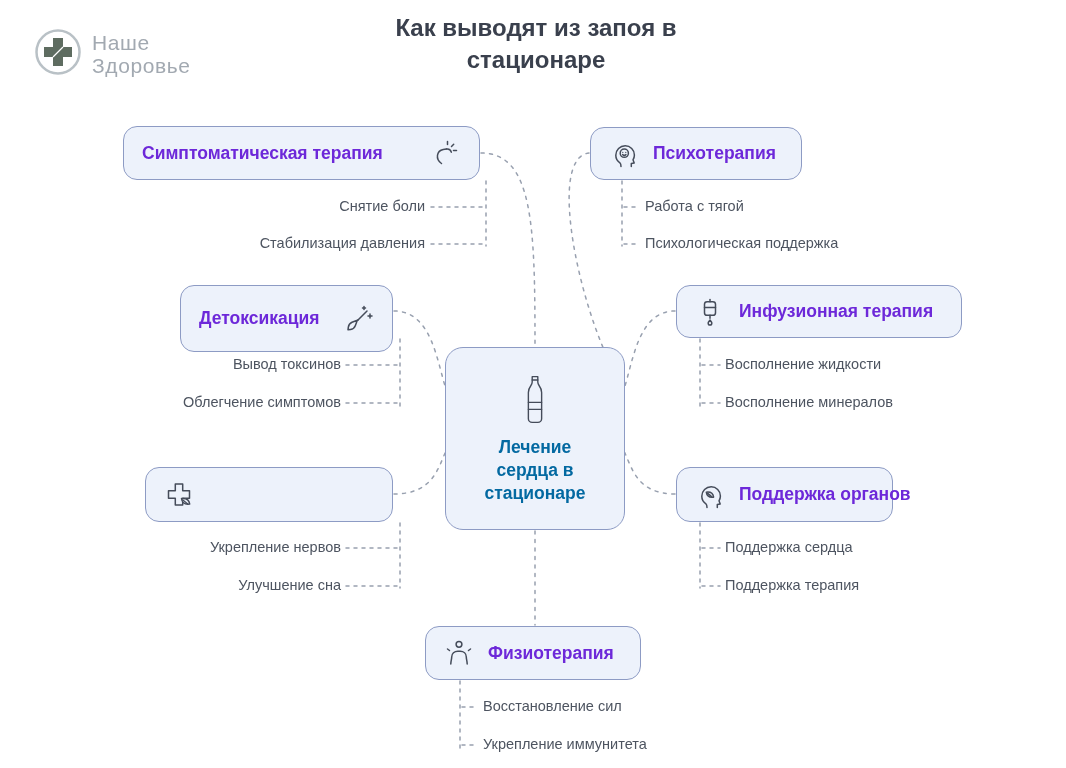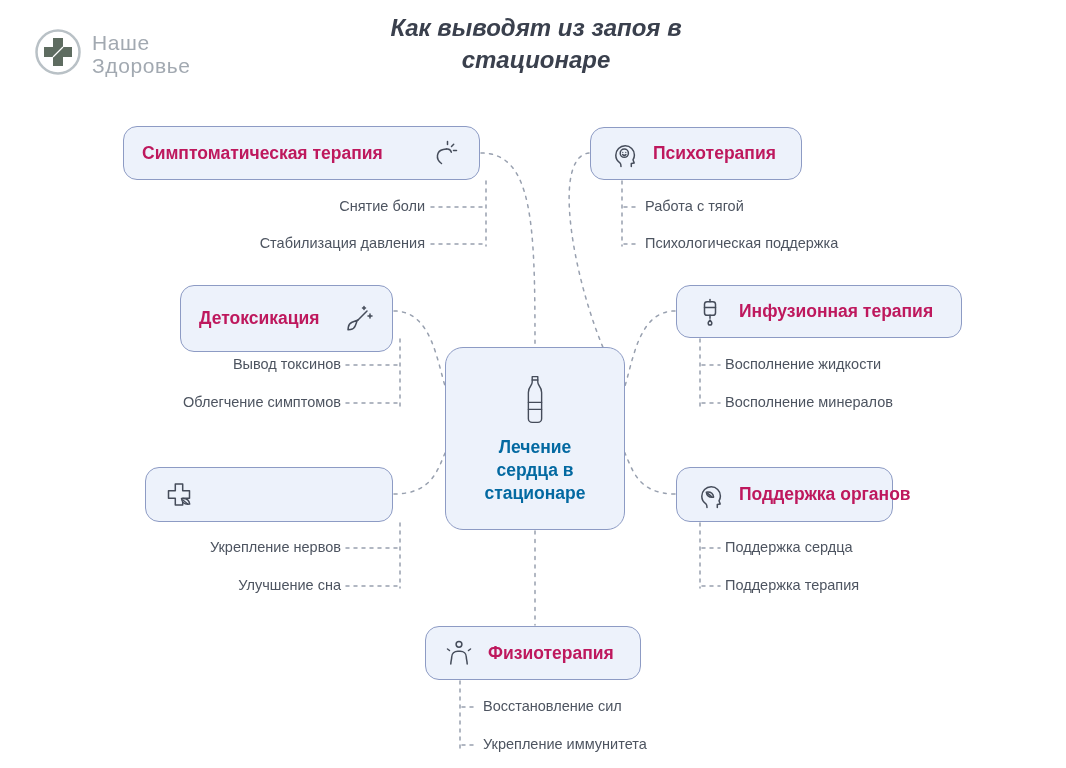--- a/index.html
+++ b/index.html
@@ -9,25 +9,25 @@
   .connector-svg { position:absolute; left:0; top:0; width:1066px; height:768px; }
   .connector-svg path { fill:none; stroke:#98a0af; stroke-width:1.5; stroke-linecap:round; }
   .connector-svg path.link { stroke-dasharray:3 5.5; }
   .connector-svg path.spine { stroke-dasharray:3 5; }
 
   .logo { position:absolute; left:34px; top:22px; display:flex; align-items:center; gap:10px;margin-top:6px; }
   .logo-text { color:#a2a9b1; font-size:21px; line-height:23px; letter-spacing:0.6px; }
 
   .page-title { position:absolute; left:318px; top:12px; width:436px; text-align:center;
     font-size:24px; font-weight:bold; color:#3a404d; line-height:32px; }
-  .page-title span { display:block;font-style:italic; }
+  .page-title span { display:block; }
 
   .node { position:absolute; box-sizing:border-box; background:#edf2fb; border:1.6px solid #8d9bc4;
     border-radius:14px; display:flex; align-items:center; padding:0 18px;
-    color:#be185d; font-weight:bold; font-size:17.5px; white-space:nowrap; }
+    color:#6d28d9; font-weight:bold; font-size:17.5px; white-space:nowrap; }
   .node.icon-right { justify-content:space-between; gap:12px; }
   .node.icon-left  { gap:14px; }
   .node .nicon { flex:0 0 auto; display:flex; align-items:center; }
   .nicon svg { display:block; }
   .nicon path, .nicon rect, .nicon circle { fill:none; stroke:#454c5a; stroke-width:1.5; stroke-linecap:round; stroke-linejoin:round; }
   .nicon .dot { fill:#454c5a; stroke:none; }
   .nicon .leaffill { fill:#edf2fb; }
 
   .center-node { position:absolute; left:445px; top:347px; width:180px; height:183px; box-sizing:border-box;
     background:#edf2fb; border:1.6px solid #8d9bc4; border-radius:18px;

